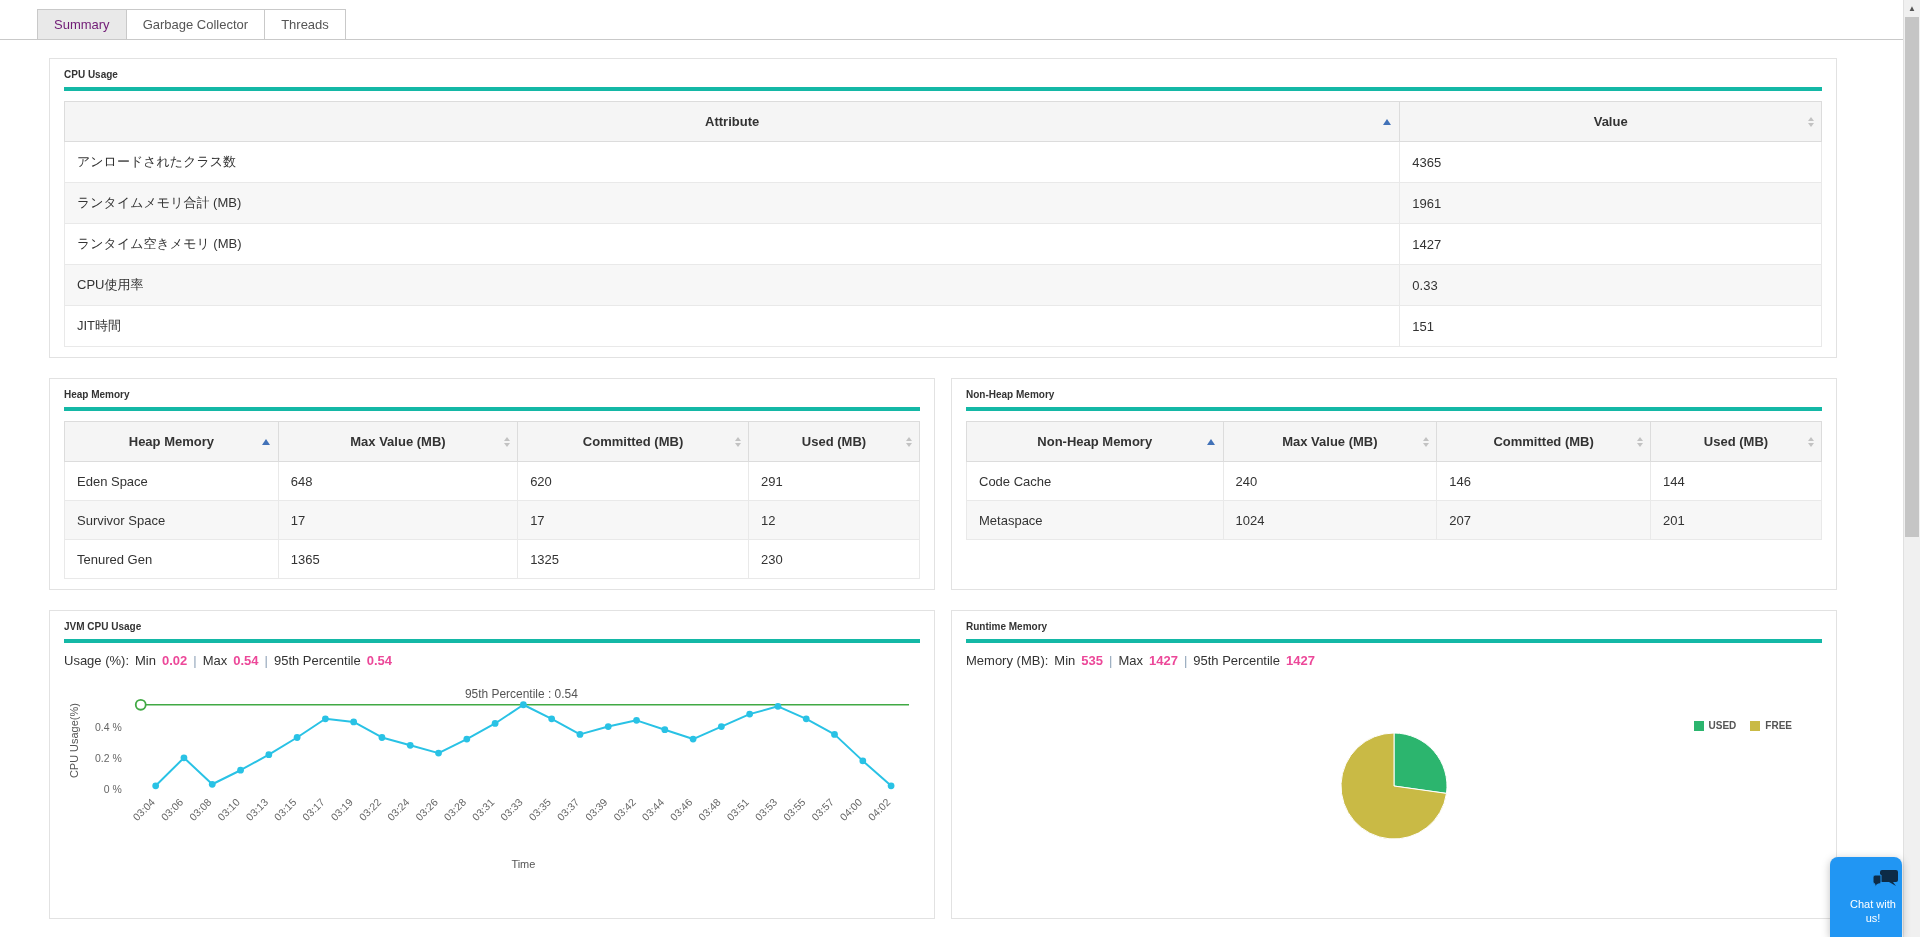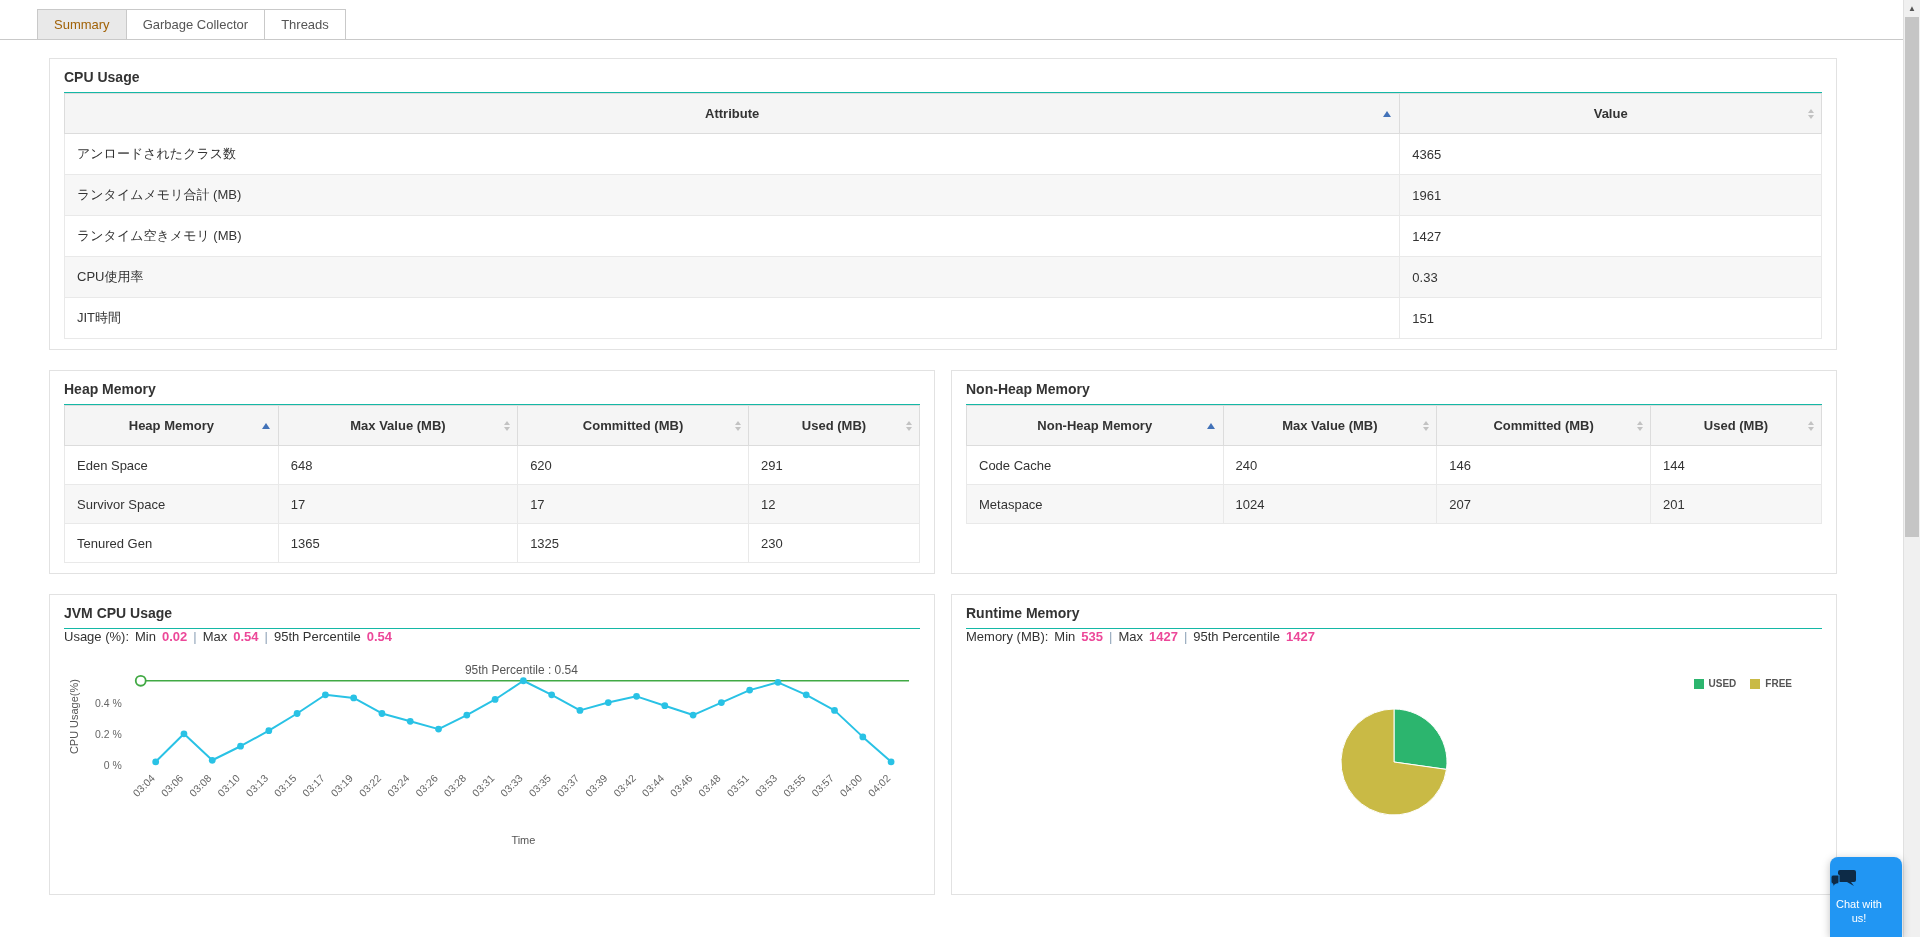--- a/index.html
+++ b/index.html
@@ -4,26 +4,26 @@
 <style>
   *{box-sizing:border-box;margin:0;padding:0}
   html,body{width:1920px;height:937px}
   body{overflow:hidden;background:#fff;font-family:"Liberation Sans","DejaVu Sans",sans-serif;color:#333;position:relative}
 
   
   .tabbar{padding:9px 0 0 37px;border-bottom:1px solid #c9c9c9;width:1903px}
   .tabs{display:inline-flex;border:1px solid #c9c9c9;margin-bottom:-1px;background:#fff;position:relative}
   .tab{padding:7px 16px;font-size:13px;color:#555;border-right:1px solid #c9c9c9;cursor:pointer;background:#fff;white-space:nowrap}
   .tab:last-child{border-right:0}
-  .tab.active{background:#e9e9e9;color:#a16207}
+  .tab.active{background:#e9e9e9;color:#701a75}
 
   
   .content{margin:18px 0 0 49px;width:1788px}
   .panel{background:#fff;border:1px solid #e2e2e2;padding:8px 14px 10px;margin-bottom:20px}
-  .panel-title{font-size:14px;font-weight:bold;color:#333;padding:2px 0 7px;border-bottom:1px solid #14b8a6;margin-bottom:0}
+  .panel-title{font-size:10px;font-weight:bold;color:#333;padding:2px 0 7px;border-bottom:4px solid #14b8a6;margin-bottom:10px}
   .row2{display:flex;gap:16px}
   .row2 .panel{flex:1;margin-bottom:20px}
 
   
   table.data-table{width:100%;border-collapse:collapse;table-layout:fixed}
   .data-table th{position:relative;background:#f5f5f5;border:1px solid #dcdcdc;font-size:13px;font-weight:bold;color:#333;height:40px;text-align:center;padding:0 20px;cursor:pointer}
   .data-table td{border:1px solid #e9e9e9;font-size:13px;color:#333;padding:11px 12px;height:39px;text-align:left;overflow:hidden;white-space:nowrap}
   .data-table tbody tr:nth-child(even){background:#f7f7f7}
   .cpu-table .col-attr{width:76%}
 
@@ -35,27 +35,27 @@
   .sort-both .tri-d{border-top:4.5px solid #c2c2c2}
 
   
   .stats{font-size:13px;color:#333;margin:0 0 6px;display:flex;align-items:center;gap:6px;flex-wrap:nowrap}
   .stat-val{font-weight:bold;color:#ec4899}
   .stat-sep{color:#8fa3b8}
   svg text.tick{font-size:10.5px;fill:#666}
   svg text.axis-label{font-size:11px;fill:#555}
   svg text.annot{font-size:12px;fill:#555}
   .pie-area{position:relative;height:214px}
-  .pie-legend{position:absolute;top:8px;right:30px;display:flex;gap:14px;align-items:center}
+  .pie-legend{position:absolute;top:26px;right:30px;display:flex;gap:14px;align-items:center}
   .legend-item{display:flex;align-items:center;gap:5px;font-size:10px;color:#555;font-weight:bold;cursor:pointer}
   .swatch{width:10px;height:10px;display:inline-block}
   #pie-chart-svg{display:block;margin:26px auto 0}
 
   
-  .chat-widget{position:fixed;right:18px;bottom:0;width:72px;height:80px;background:#2196f3;border-radius:8px 8px 0 0;display:flex;flex-direction:column;align-items:flex-start;justify-content:center;gap:5px;cursor:pointer;box-shadow:0 2px 8px rgba(0,0,0,.25);z-index:50}
+  .chat-widget{position:fixed;right:18px;bottom:0;width:72px;height:80px;background:#2196f3;border-radius:8px 8px 0 0;display:flex;flex-direction:column;align-items:flex-end;justify-content:center;gap:5px;cursor:pointer;box-shadow:0 2px 8px rgba(0,0,0,.25);z-index:50}
   .chat-widget .label{color:#fff;font-size:11px;text-align:center;line-height:1.2;width:58px}
 
   
   .scroll-track{position:fixed;top:0;right:0;width:17px;height:937px;background:#f0f0f0;border-left:1px solid #e0e0e0;z-index:40}
   .scroll-up{height:16px;display:flex;align-items:center;justify-content:center;font-size:8px;color:#555;cursor:pointer}
   .scroll-thumb{position:absolute;top:17px;left:1px;right:1px;height:520px;background:#c5c5c5;cursor:pointer}
 </style>
 </head>
 <body>
 

